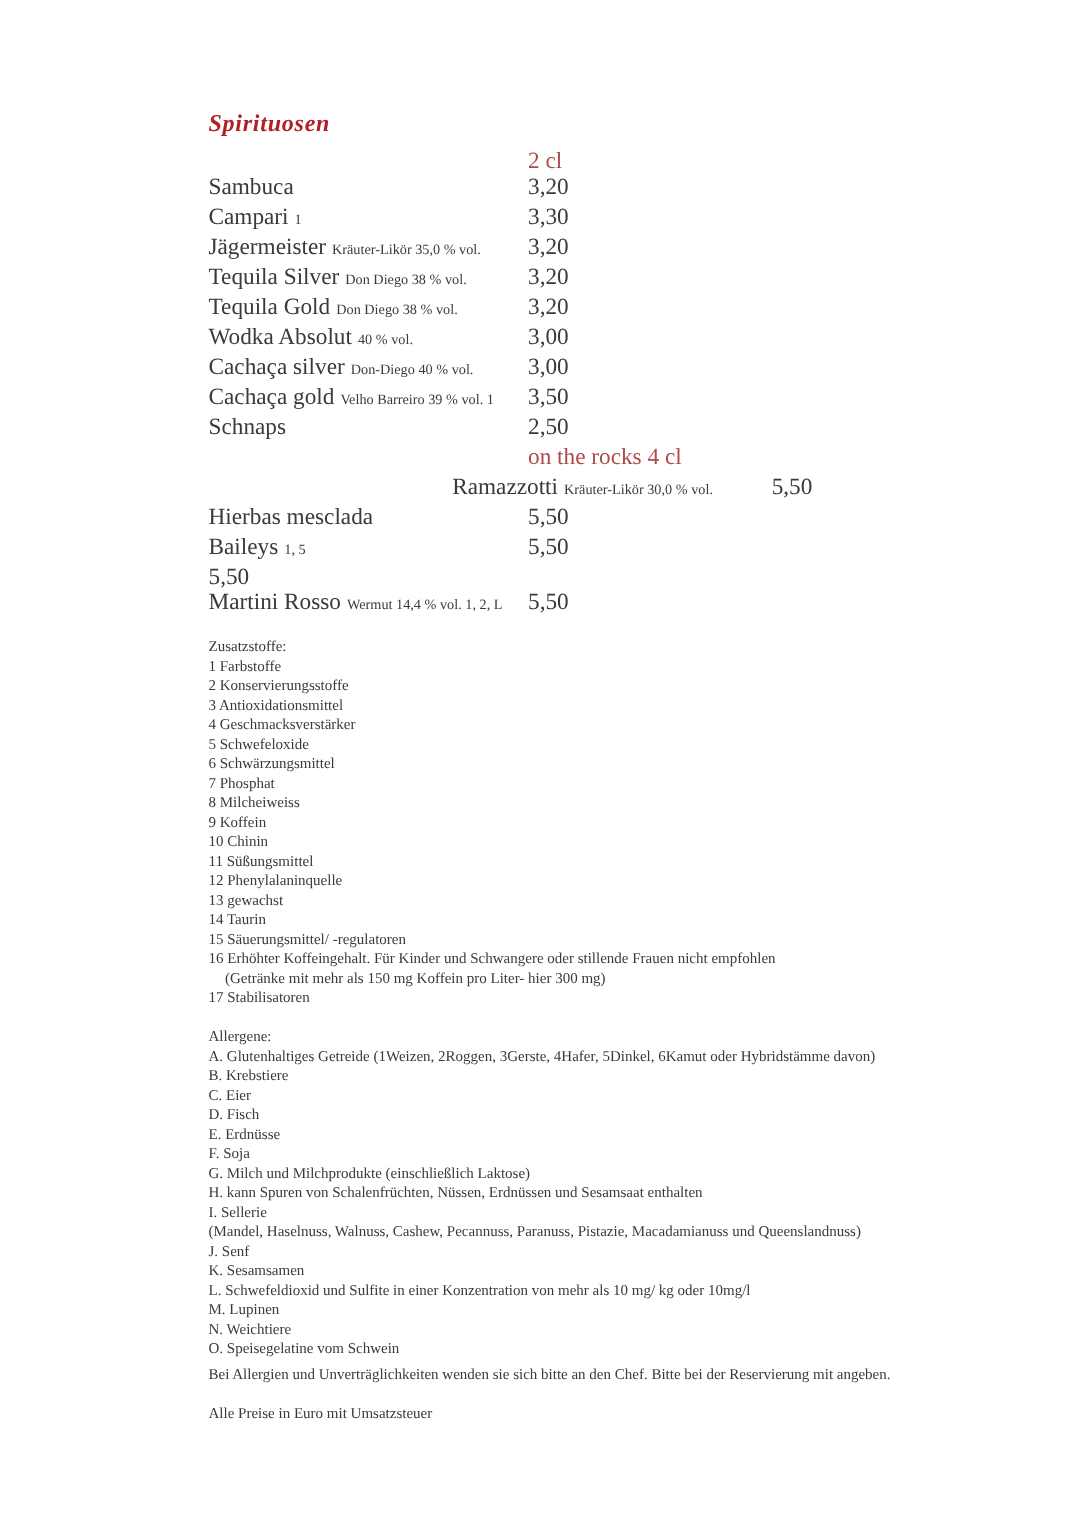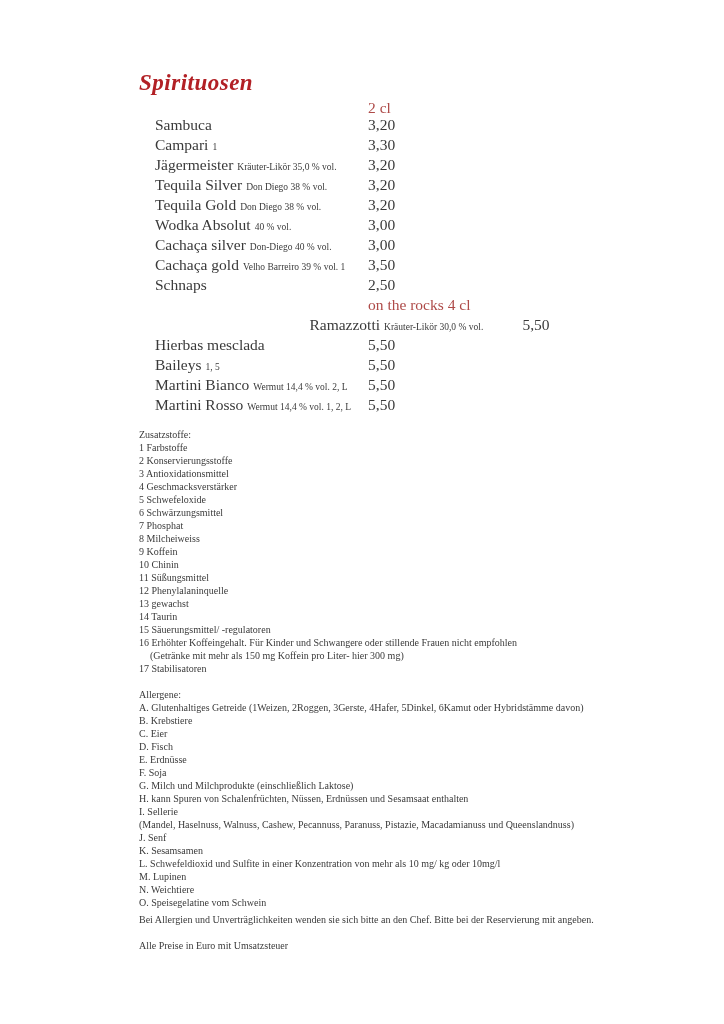--- a/index.html
+++ b/index.html
@@ -10,29 +10,29 @@
     color: var(--text, #3a3a3a);
   }
   .page {
     position: relative;
     width: 724px; height: 1024px;
     background: #ffffff;
     padding: 70px 20px 0 139px;
     overflow: hidden;
   }
   .title {
-    font-size: 23px; line-height: 26px;
+    font-size: 16px; line-height: 26px;
     font-weight: bold; font-style: italic;
     color: var(--title-red, #b22025);
     letter-spacing: 0.5px;
     margin-bottom: 3px;
   }
   .menu { font-size: 15.5px; }
   .menu-row { display: flex; line-height: 17px; white-space: nowrap; }
-  .cell-name { flex: 0 0 213px; width: 213px; overflow: visible; margin-left: 16px; }
+  .cell-name { flex: 0 0 213px; width: 213px; overflow: visible; }
   .item-detail { font-size: 9.5px; margin-left: 4px; }
   .cell-price { flex: 0 0 auto; }
   .red { color: var(--accent-red, #ae4a48); font-family: Liberation Serif, serif; }
   .group-start { margin-top: 3px; justify-content: center; }
   .fine { font-size: 10px; line-height: 13px; white-space: nowrap; }
   .fine-line { min-height: 13px; }
   .fine-line.indent { padding-left: 11px; }
   .additives { margin-top: 12px; }
   .allergens { margin-top: 13px; }
   .footer { margin-top: 4px; }
@@ -100,21 +100,20 @@
     </div>
     <div class="menu-row">
       <span class="cell-name"><span>Hierbas mesclada</span><span class="item-detail"></span></span>
       <span class="cell-price">5,50</span>
     </div>
     <div class="menu-row">
       <span class="cell-name"><span>Baileys</span><span class="item-detail">1, 5</span></span>
       <span class="cell-price">5,50</span>
     </div>
     <div class="menu-row">
-      <span class="cell-name"><span>Martini Bianco</span><span class="item-detail">Wermut 14,4 % vol. 2, L</span></span>
       <span class="cell-price">5,50</span>
     </div>
     <div class="menu-row">
       <span class="cell-name"><span>Martini Rosso</span><span class="item-detail">Wermut 14,4 % vol. 1, 2, L</span></span>
       <span class="cell-price">5,50</span>
     </div>
   </div>
 
   <div class="fine additives">
     <div class="fine-line">Zusatzstoffe:</div>

